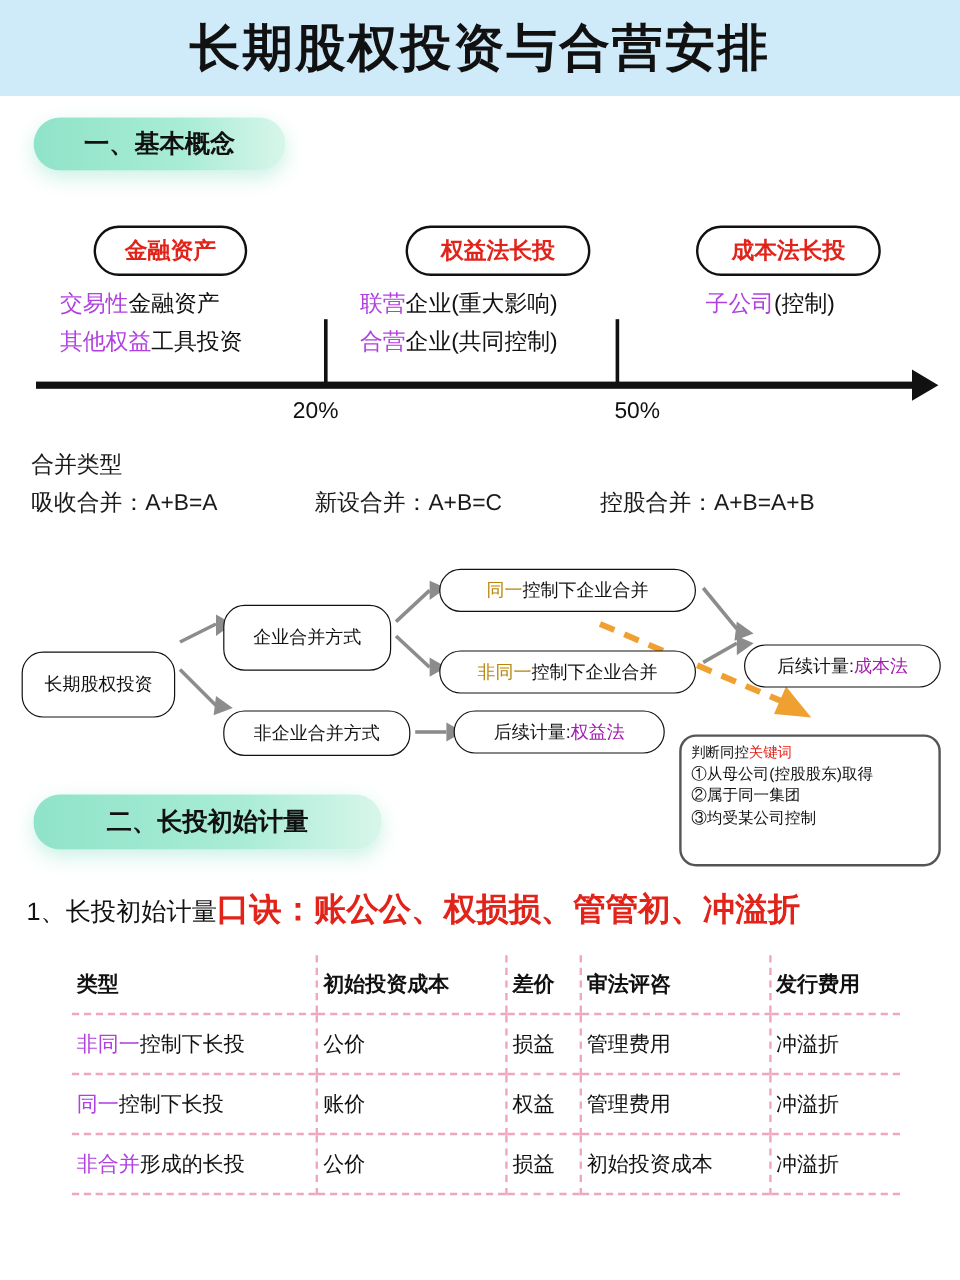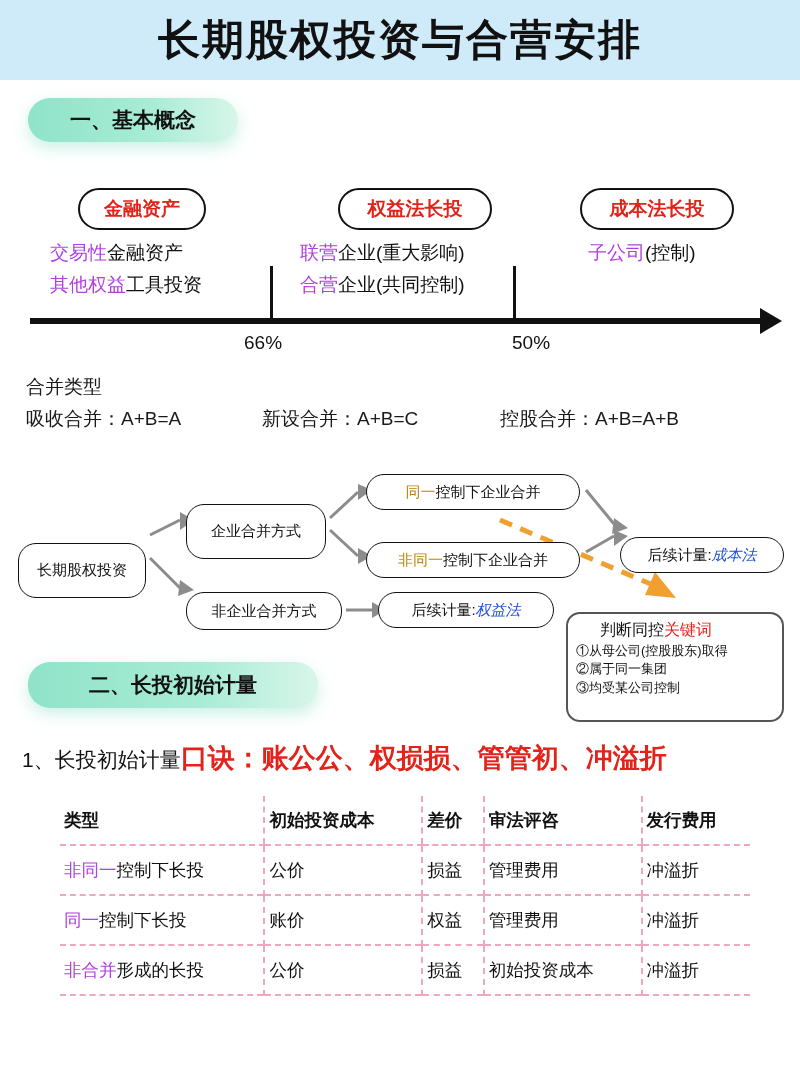--- a/index.html
+++ b/index.html
@@ -68,21 +68,21 @@
   #oval-cost { left: 580px; top: 188px; width: 150px; height: 38px; }
 
   .spec-text {
     position: absolute;
     font-size: 19px;
     white-space: nowrap;
     color: #111;
   }
   .purple { color: #b040e0; }
   .red { color: #e2231a; }
-  .blue { color: #1d4ed8; font-style: italic; }
+  .blue { color: #a21caf; }
 
   #sp1 { left: 50px;  top: 240px; }
   #sp2 { left: 50px;  top: 272px; }
   #sp3 { left: 300px; top: 240px; }
   #sp4 { left: 300px; top: 272px; }
   #sp5 { left: 588px; top: 240px; }
 
   
   .axis-line {
     position: absolute;
@@ -151,21 +151,21 @@
     width: 218px; height: 110px;
     border: 2.5px solid #555;
     border-radius: 14px;
     background: #fff;
     box-sizing: border-box;
     padding: 5px 8px;
     font-size: 13px;
     line-height: 1.42;
     color: #111;
   }
-  .keybox .kb-title { font-size: 16px; margin-left: 24px; }
+  .keybox .kb-title { font-size: 12px; }
 
   
   #li1 {
     position: absolute;
     left: 22px; top: 740px;
     font-size: 21px;
     color: #111;
     white-space: nowrap;
   }
   #li1 .kou {
@@ -222,21 +222,21 @@
   <span class="purple">合营</span><span>企业(共同控制)</span>
 </div>
 <div class="spec-text" id="sp5">
   <span class="purple">子公司</span><span>(控制)</span>
 </div>
 
 <div class="tick" id="tick20"></div>
 <div class="tick" id="tick50"></div>
 <div class="axis-line"></div>
 <div class="axis-arrow"></div>
-<div class="tick-label" id="lbl20">66%</div>
+<div class="tick-label" id="lbl20">20%</div>
 <div class="tick-label" id="lbl50">50%</div>
 
 <div class="merge-head">合并类型</div>
 <div class="merge-row" id="mr1">吸收合并：A+B=A</div>
 <div class="merge-row" id="mr2">新设合并：A+B=C</div>
 <div class="merge-row" id="mr3">控股合并：A+B=A+B</div>
 
 <svg style="position:absolute; left:0; top:440px; width:800px; height:300px;">
 
   <g stroke="#8c8c8c" stroke-width="3" fill="none">

